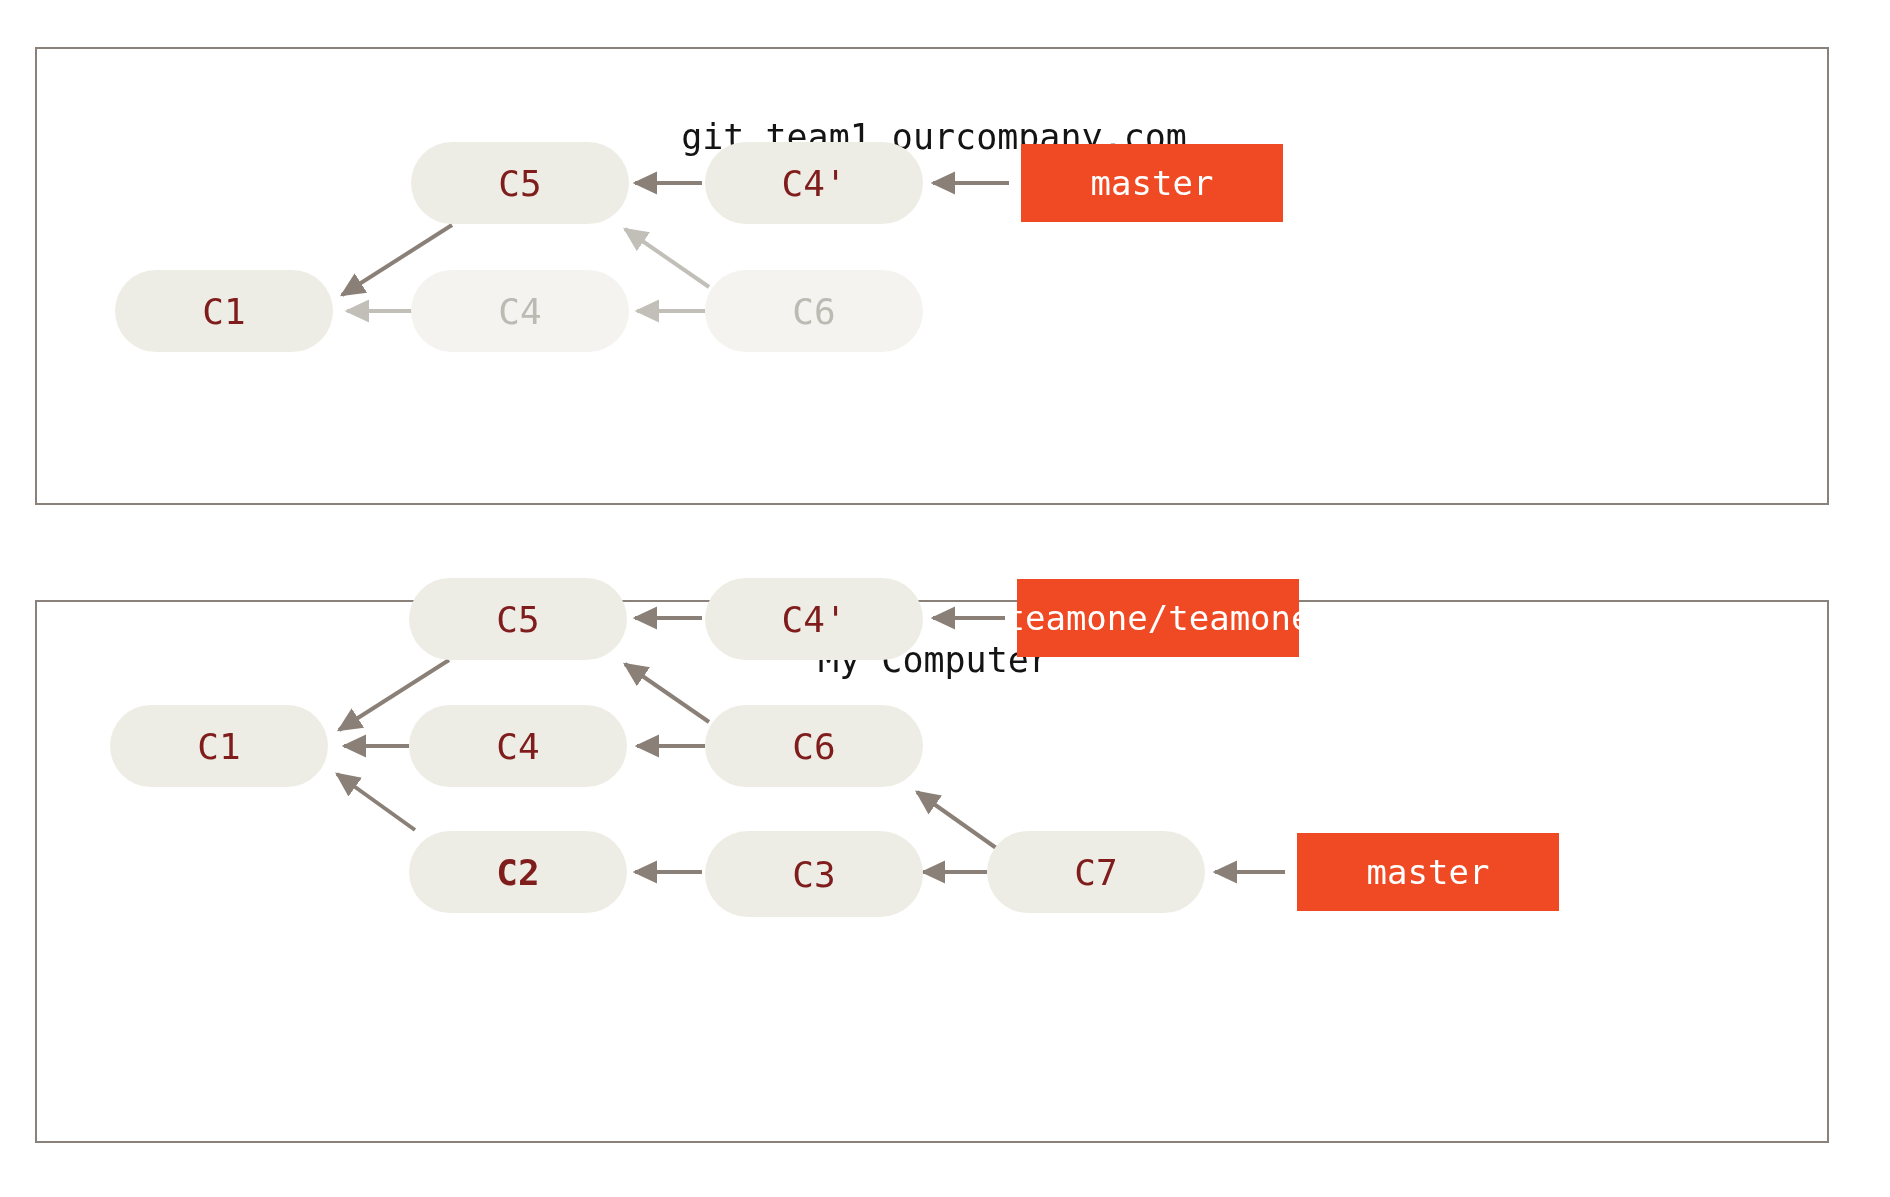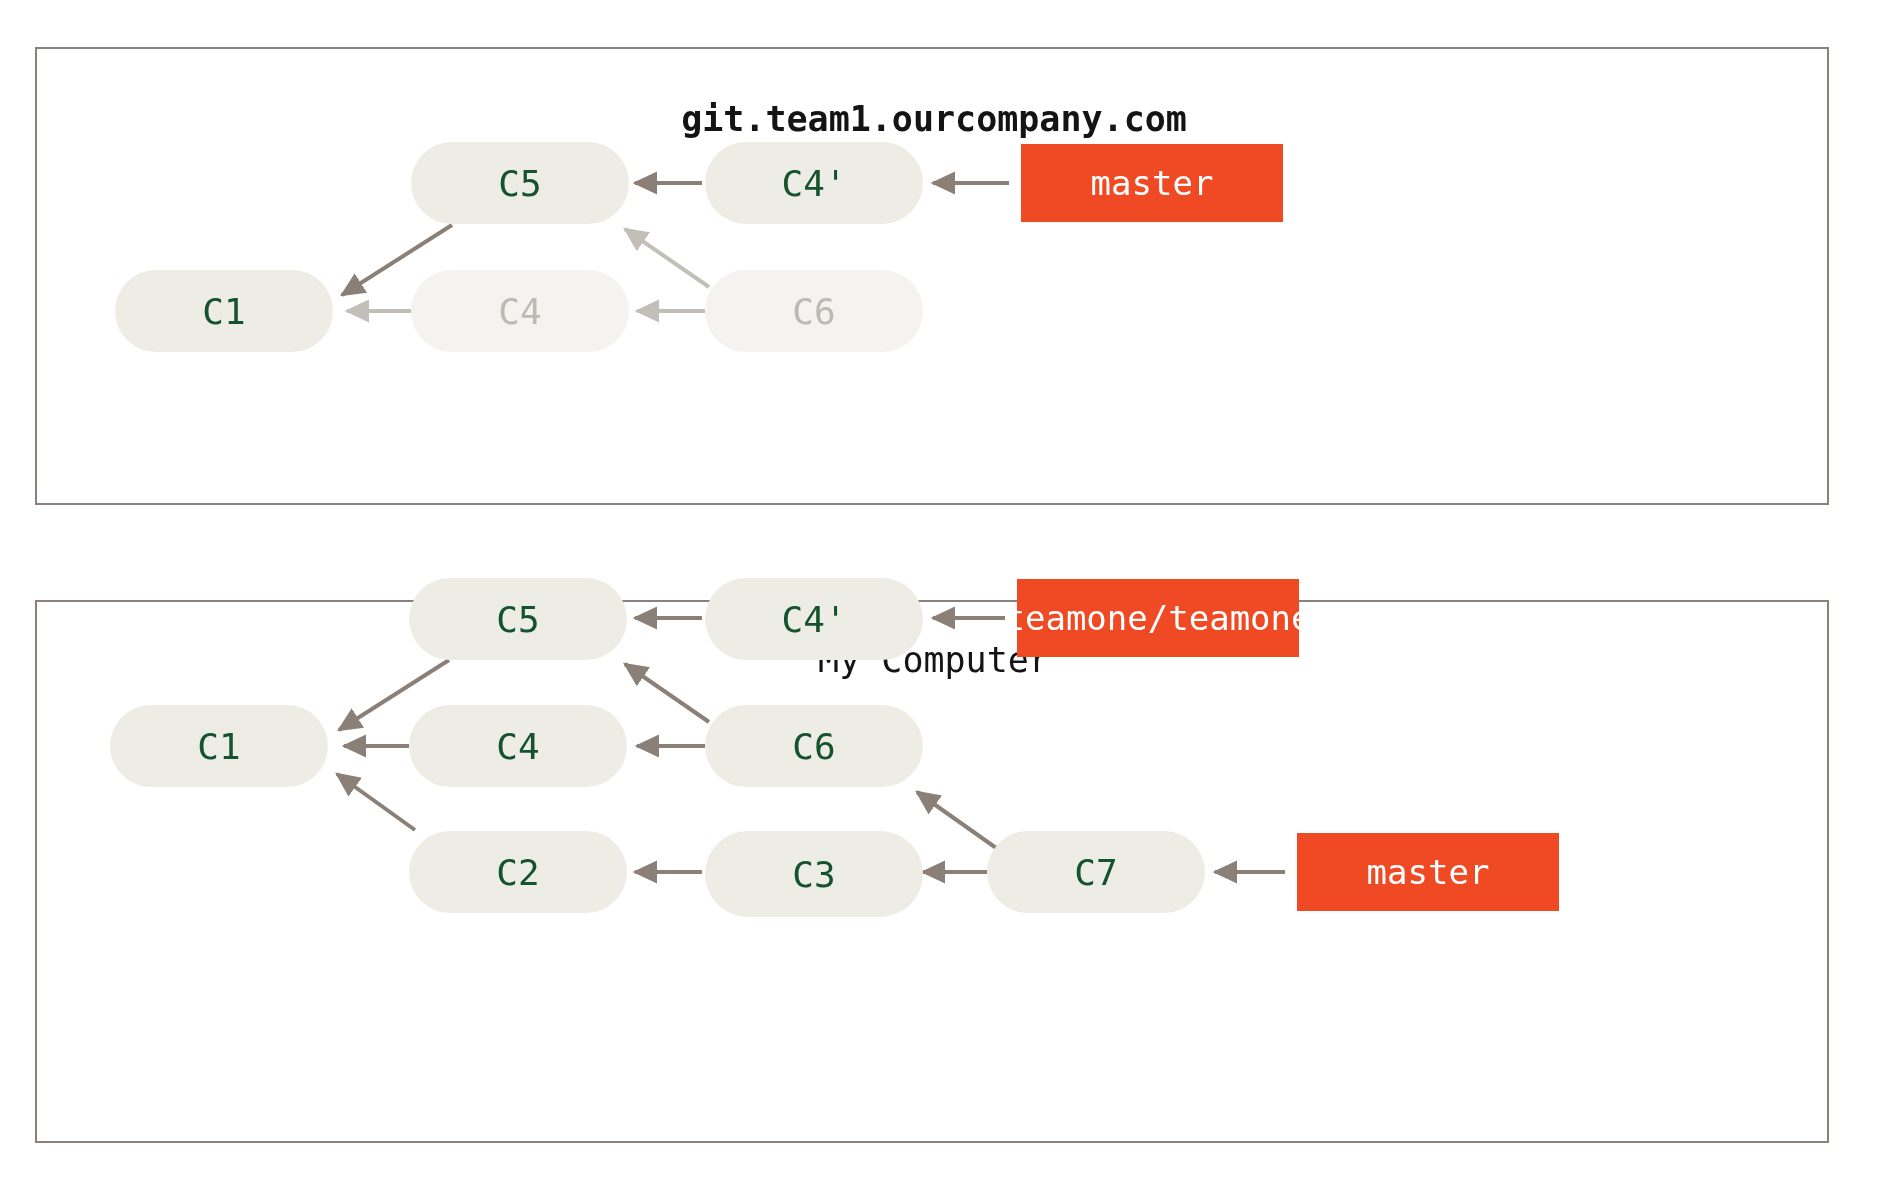--- a/index.html
+++ b/index.html
@@ -6,28 +6,28 @@
   html,body{margin:0;padding:0;background:#ffffff;}
   body{width:1890px;height:1197px;position:relative;overflow:hidden;
        font-family:"DejaVu Sans Mono","Liberation Mono",monospace;}
 
   .panel{position:absolute;border:2px solid #8a827a;background:#ffffff;box-sizing:border-box;}
   #panel-remote{left:35px;top:47px;width:1794px;height:458px;}
   #panel-local{left:35px;top:600px;width:1794px;height:543px;}
 
   .panel-title{position:absolute;color:#141414;font-size:35px;
                letter-spacing:0px;white-space:nowrap;text-align:center;}
-  #title-remote{left:0;top:50px;width:1794px;font-weight:bold;}
+  #title-remote{left:0;top:68px;width:1794px;}
   #title-local{left:0;top:38px;width:1794px;}
 
   .layer{position:absolute;left:0;top:0;width:100%;height:100%;pointer-events:none;}
 
   .node{position:absolute;background:#eeede5;border-radius:46px;
         display:flex;align-items:center;justify-content:center;
-        color:#14532d;font-size:36px;box-sizing:border-box;}
+        color:#7f1d1d;font-size:36px;box-sizing:border-box;}
   .node.faded{background:#f4f3ef;color:#bdbab4;}
 
   .badge{position:absolute;background:#f04a25;color:#ffffff;font-size:34px;
          display:flex;align-items:center;justify-content:center;box-sizing:border-box;margin-left:12px;}
 
   svg{display:block;overflow:visible;}
 </style>
 </head>
 <body>
 
@@ -132,21 +132,21 @@
   </div>
 
   <div class="node" style="left:372px;top:103px;width:218px;height:82px;">
     <span>C4</span>
   </div>
 
   <div class="node" style="left:668px;top:103px;width:218px;height:82px;">
     <span>C6</span>
   </div>
 
-  <div class="node" style="left:372px;top:229px;width:218px;height:82px;">
+  <div class="node" style="left:372px;top:229px;width:218px;height:82px;font-weight:bold;">
     <span>C2</span>
   </div>
 
   <div class="node" style="left:668px;top:229px;width:218px;height:86px;">
     <span>C3</span>
   </div>
 
   <div class="node" style="left:950px;top:229px;width:218px;height:82px;">
     <span>C7</span>
   </div>

